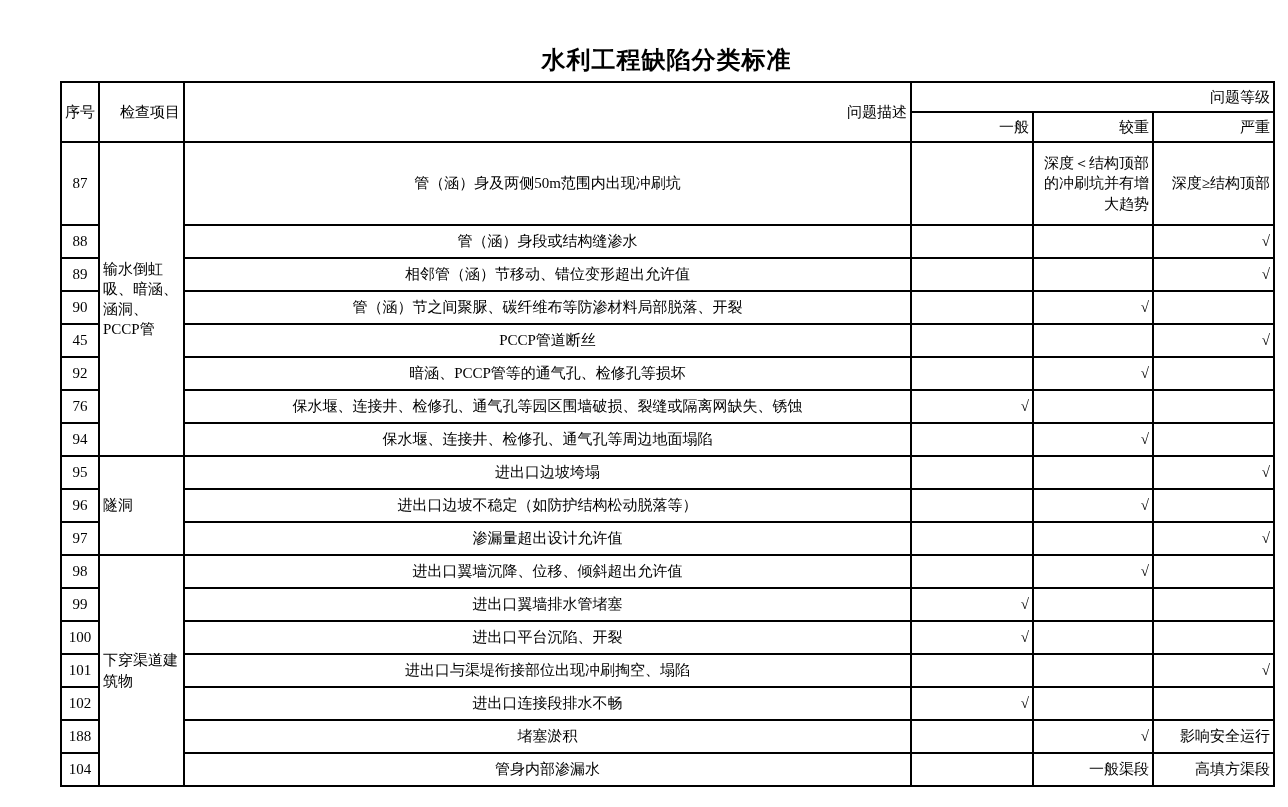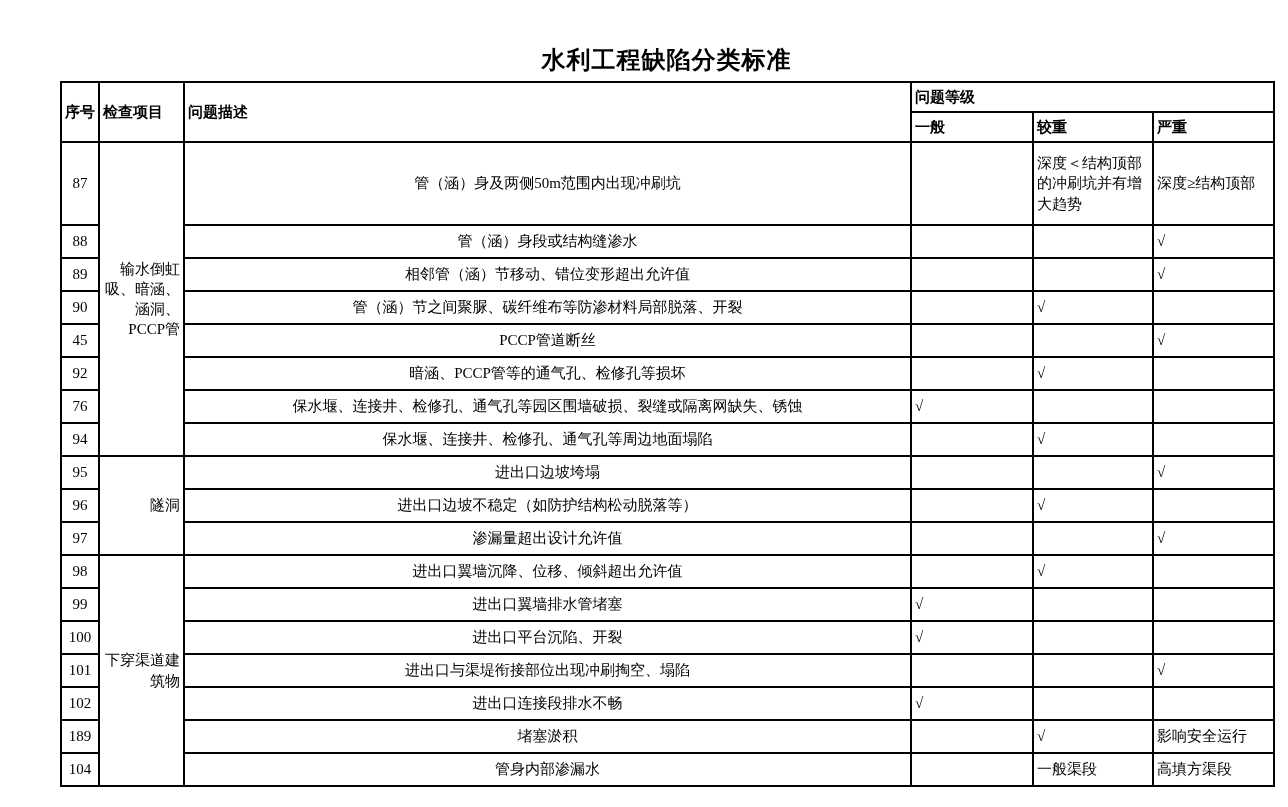--- a/index.html
+++ b/index.html
@@ -38,41 +38,41 @@
     font-size: 15px;
   }
   table.defect-table th,
   table.defect-table td {
     border: 2px solid #000000;
     padding: 1px 3px;
     overflow: hidden;
     line-height: 1.35;
   }
   th.hdr {
-    font-weight: bold;
-    text-align: left;
+    font-weight: normal;
+    text-align: right;
     vertical-align: middle;
     height: 26px;
     border-radius: 6px;
   }
   td.c-no {
     text-align: center;
     vertical-align: middle;
     font-family: Liberation Serif, serif;
   }
   td.c-item {
-    text-align: right;
+    text-align: left;
     vertical-align: middle;
   }
   td.c-desc {
     text-align: center;
     vertical-align: middle;
   }
   td.c-level {
-    text-align: left;
+    text-align: right;
     vertical-align: middle;
   }
   tr.r-normal { height: 33px; }
   tr.r-tall   { height: 83px; }
 </style>
 </head>
 <body>
 
 <div class="page">
 
@@ -210,21 +210,21 @@
           <td class="c-level">√</td>
         </tr>
         <tr class="r-normal">
           <td class="c-no">102</td>
           <td class="c-desc">进出口连接段排水不畅</td>
           <td class="c-level">√</td>
           <td class="c-level"></td>
           <td class="c-level"></td>
         </tr>
         <tr class="r-normal">
-          <td class="c-no">189</td>
+          <td class="c-no">188</td>
           <td class="c-desc">堵塞淤积</td>
           <td class="c-level"></td>
           <td class="c-level">√</td>
           <td class="c-level">影响安全运行</td>
         </tr>
         <tr class="r-normal">
           <td class="c-no">104</td>
           <td class="c-desc">管身内部渗漏水</td>
           <td class="c-level"></td>
           <td class="c-level">一般渠段</td>

